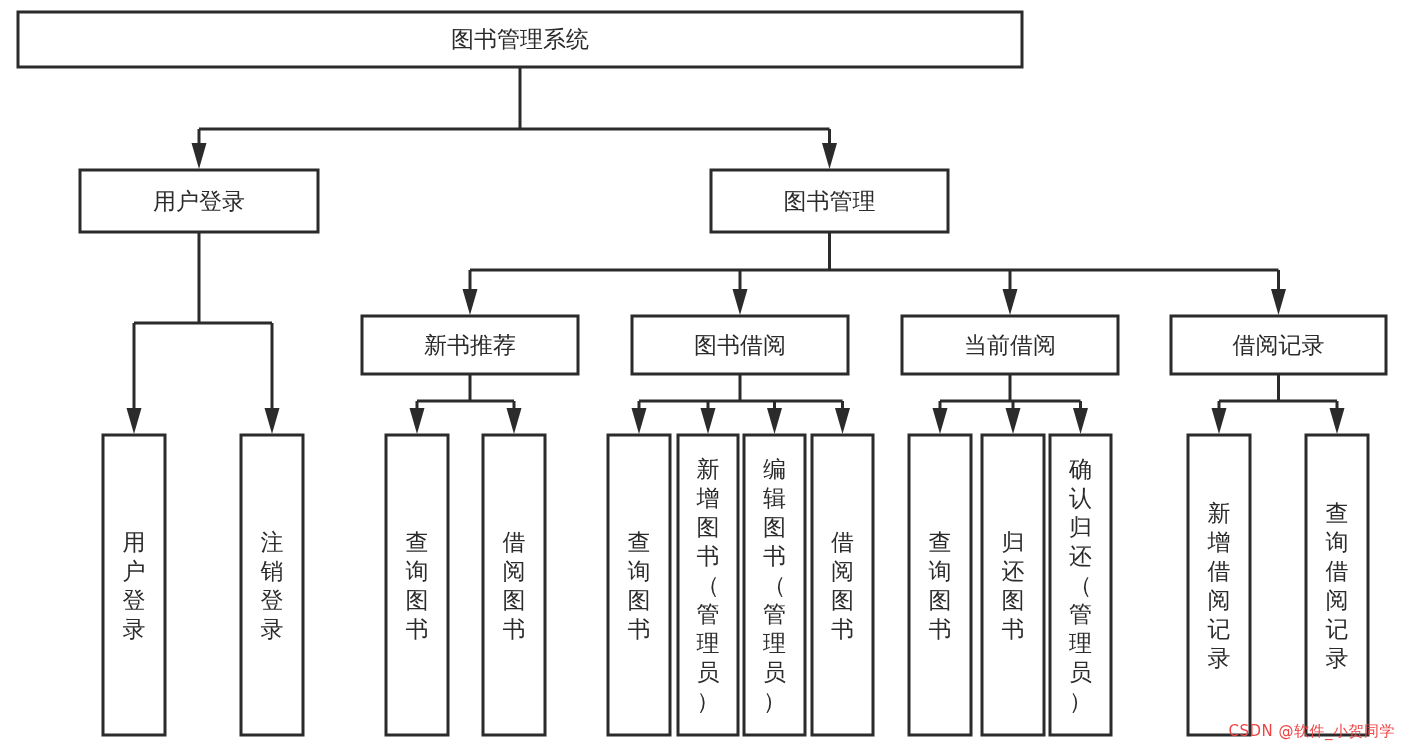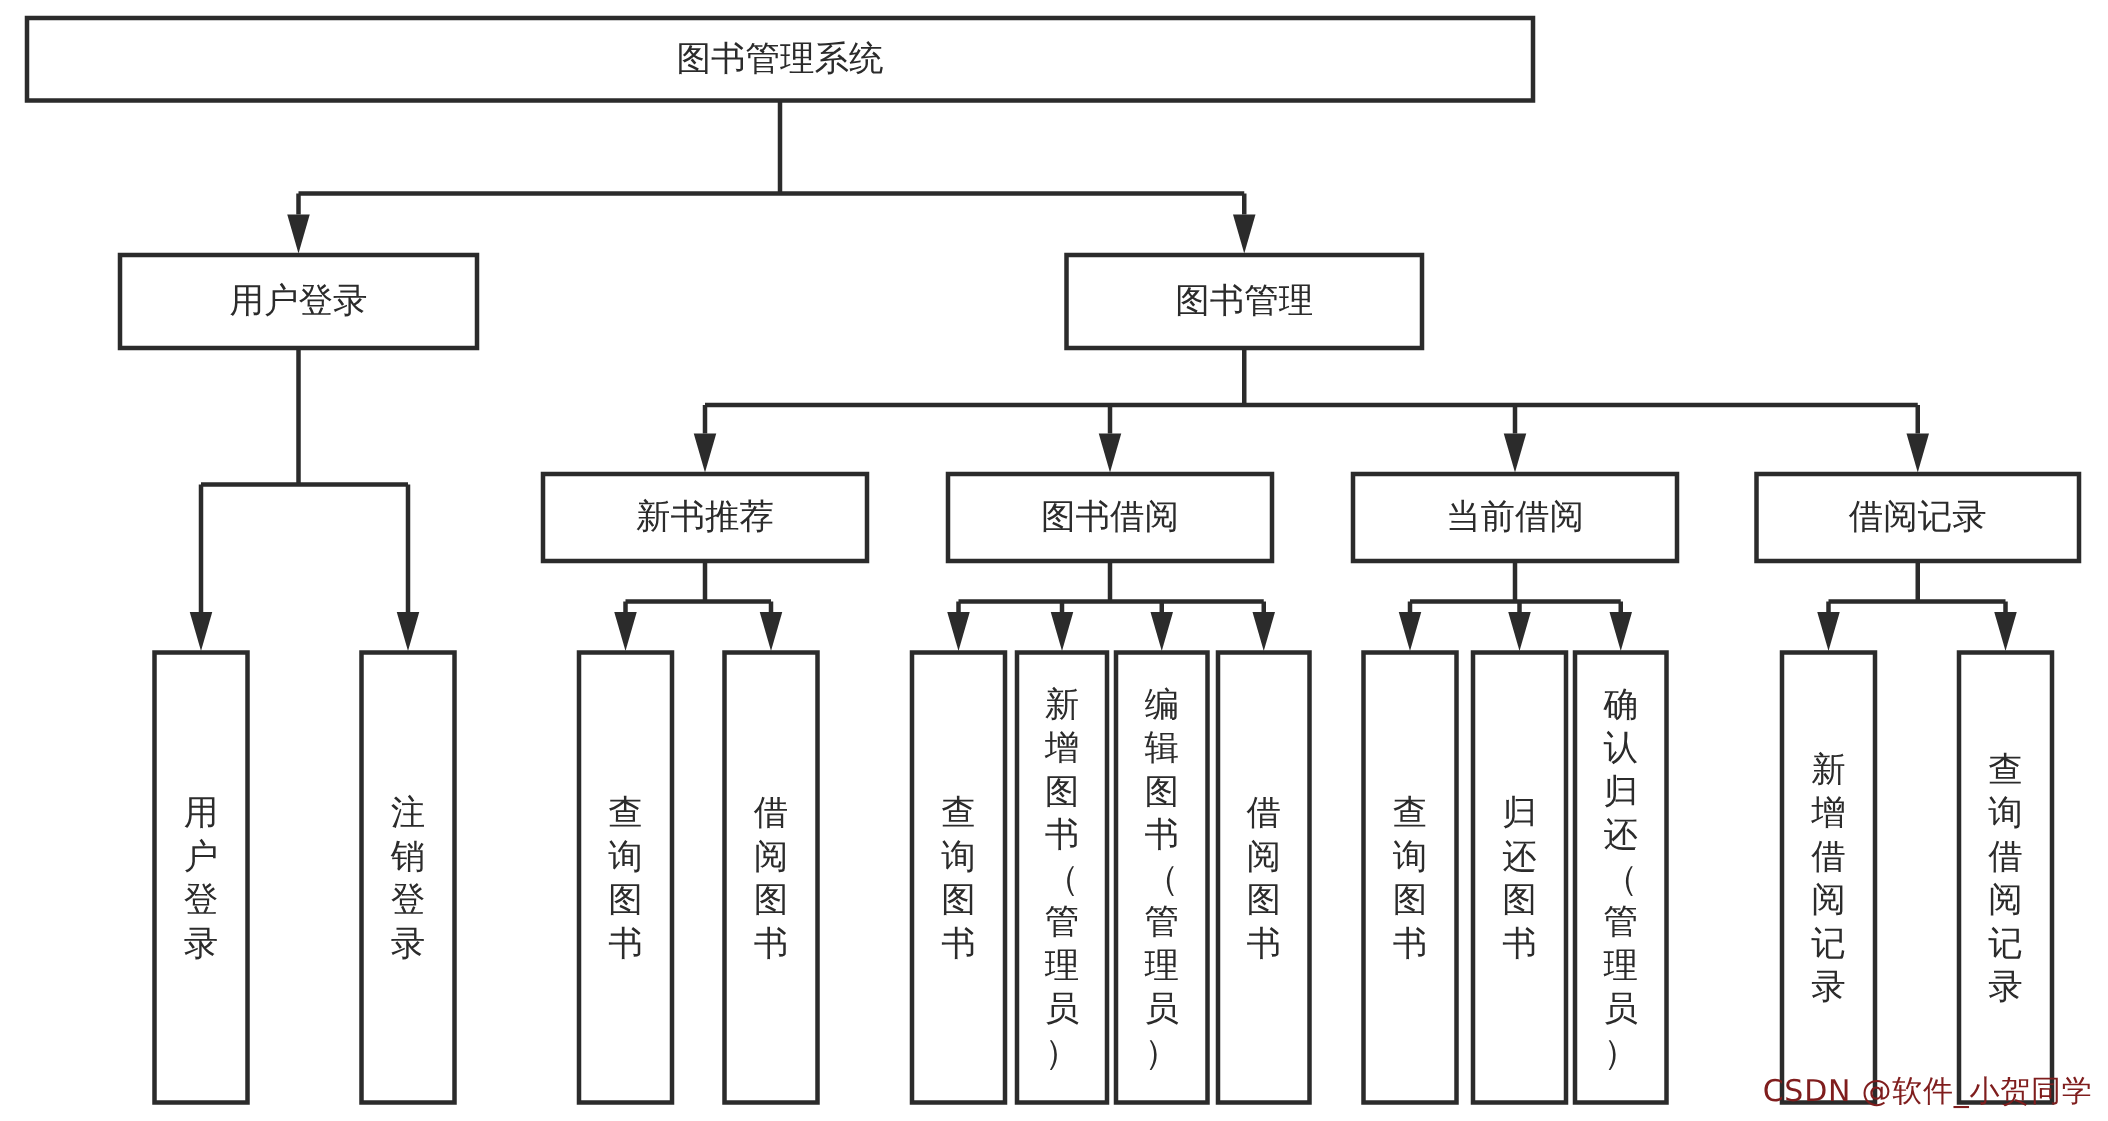--- a/index.html
+++ b/index.html
@@ -15,21 +15,21 @@
     font-size:23px;text-anchor:middle;dominant-baseline:middle;
   }
   .node-label-v{
     fill:#2b2b2b;font-family:"DejaVu Sans","Liberation Sans",sans-serif;
     font-size:23px;text-anchor:middle;
   }
   .edge{stroke:#2b2b2b;stroke-width:3;fill:none;}
   .arrowhead{fill:#2b2b2b;stroke:none;}
   .watermark{
     position:absolute;right:10px;bottom:6px;
-    color:#7f1d1d;font-size:20px;letter-spacing:.5px;
+    color:#ef4444;font-size:15px;letter-spacing:.5px;
     font-family:"DejaVu Sans","Liberation Sans",sans-serif;
     white-space:nowrap;pointer-events:none;
   }
 </style>
 </head>
 <body>
 
 <div id="stage">
   <svg id="diagram" viewBox="0 0 1405 747">
     <g id="edge-layer">

